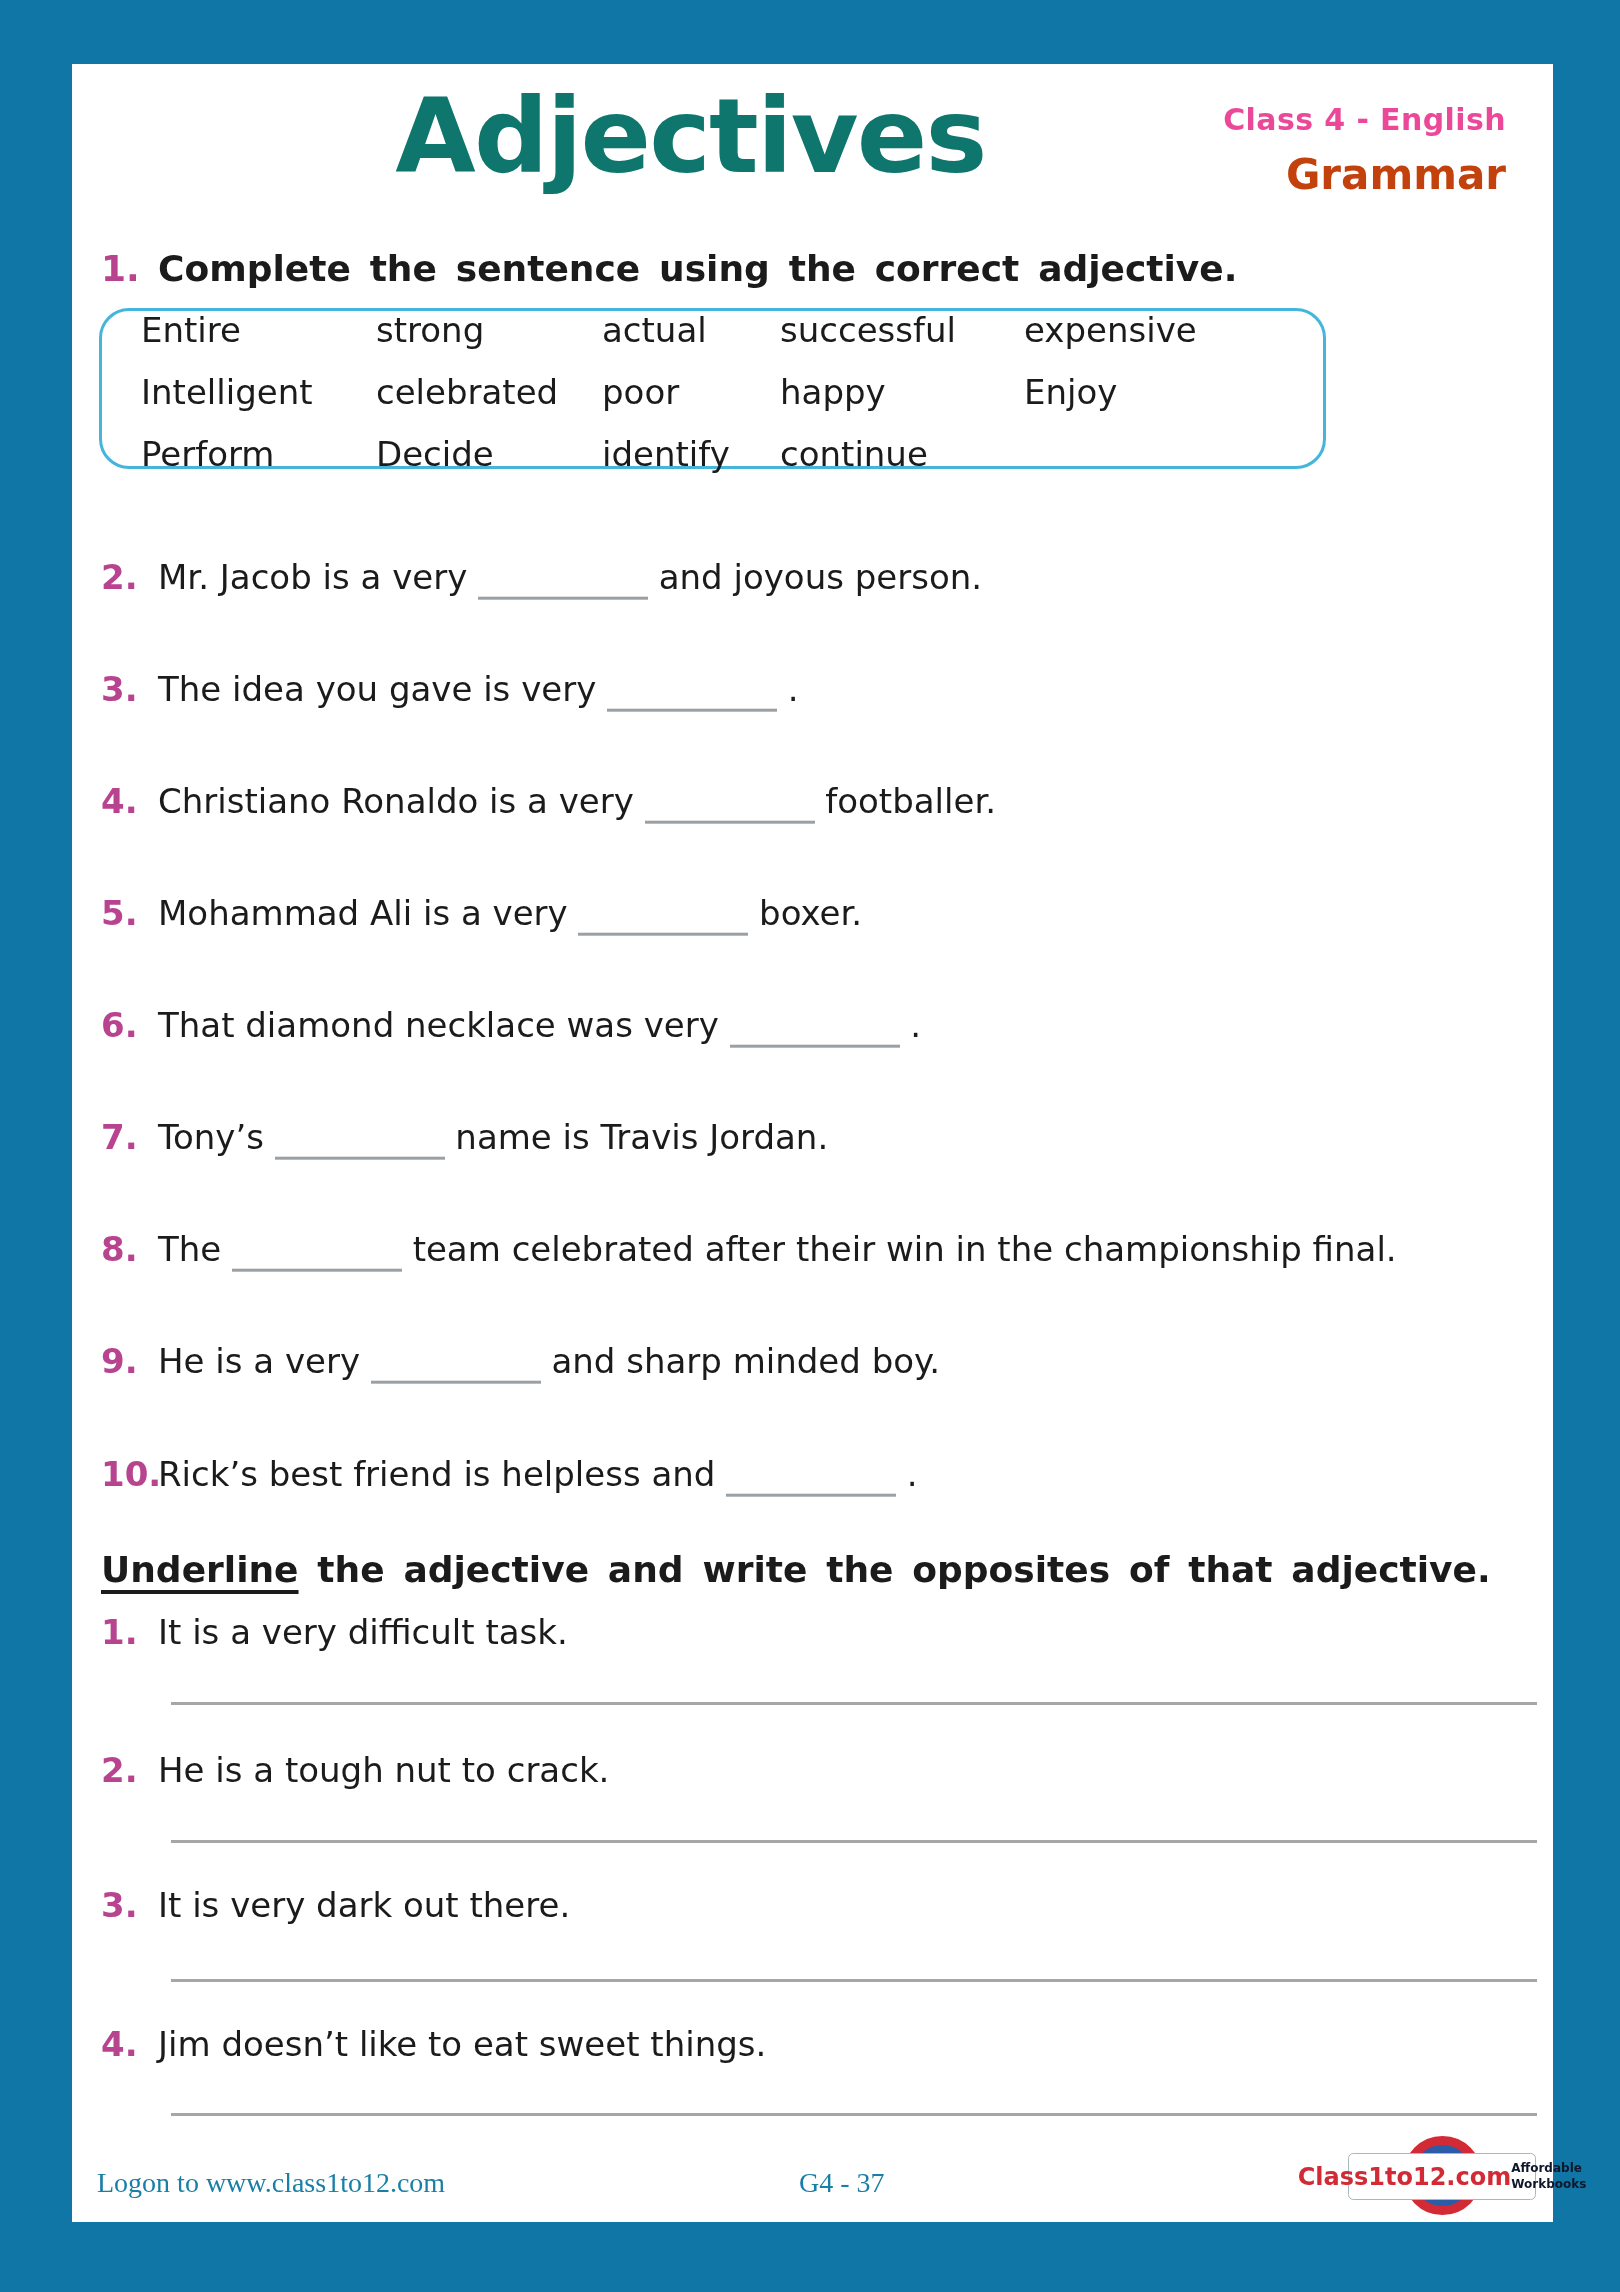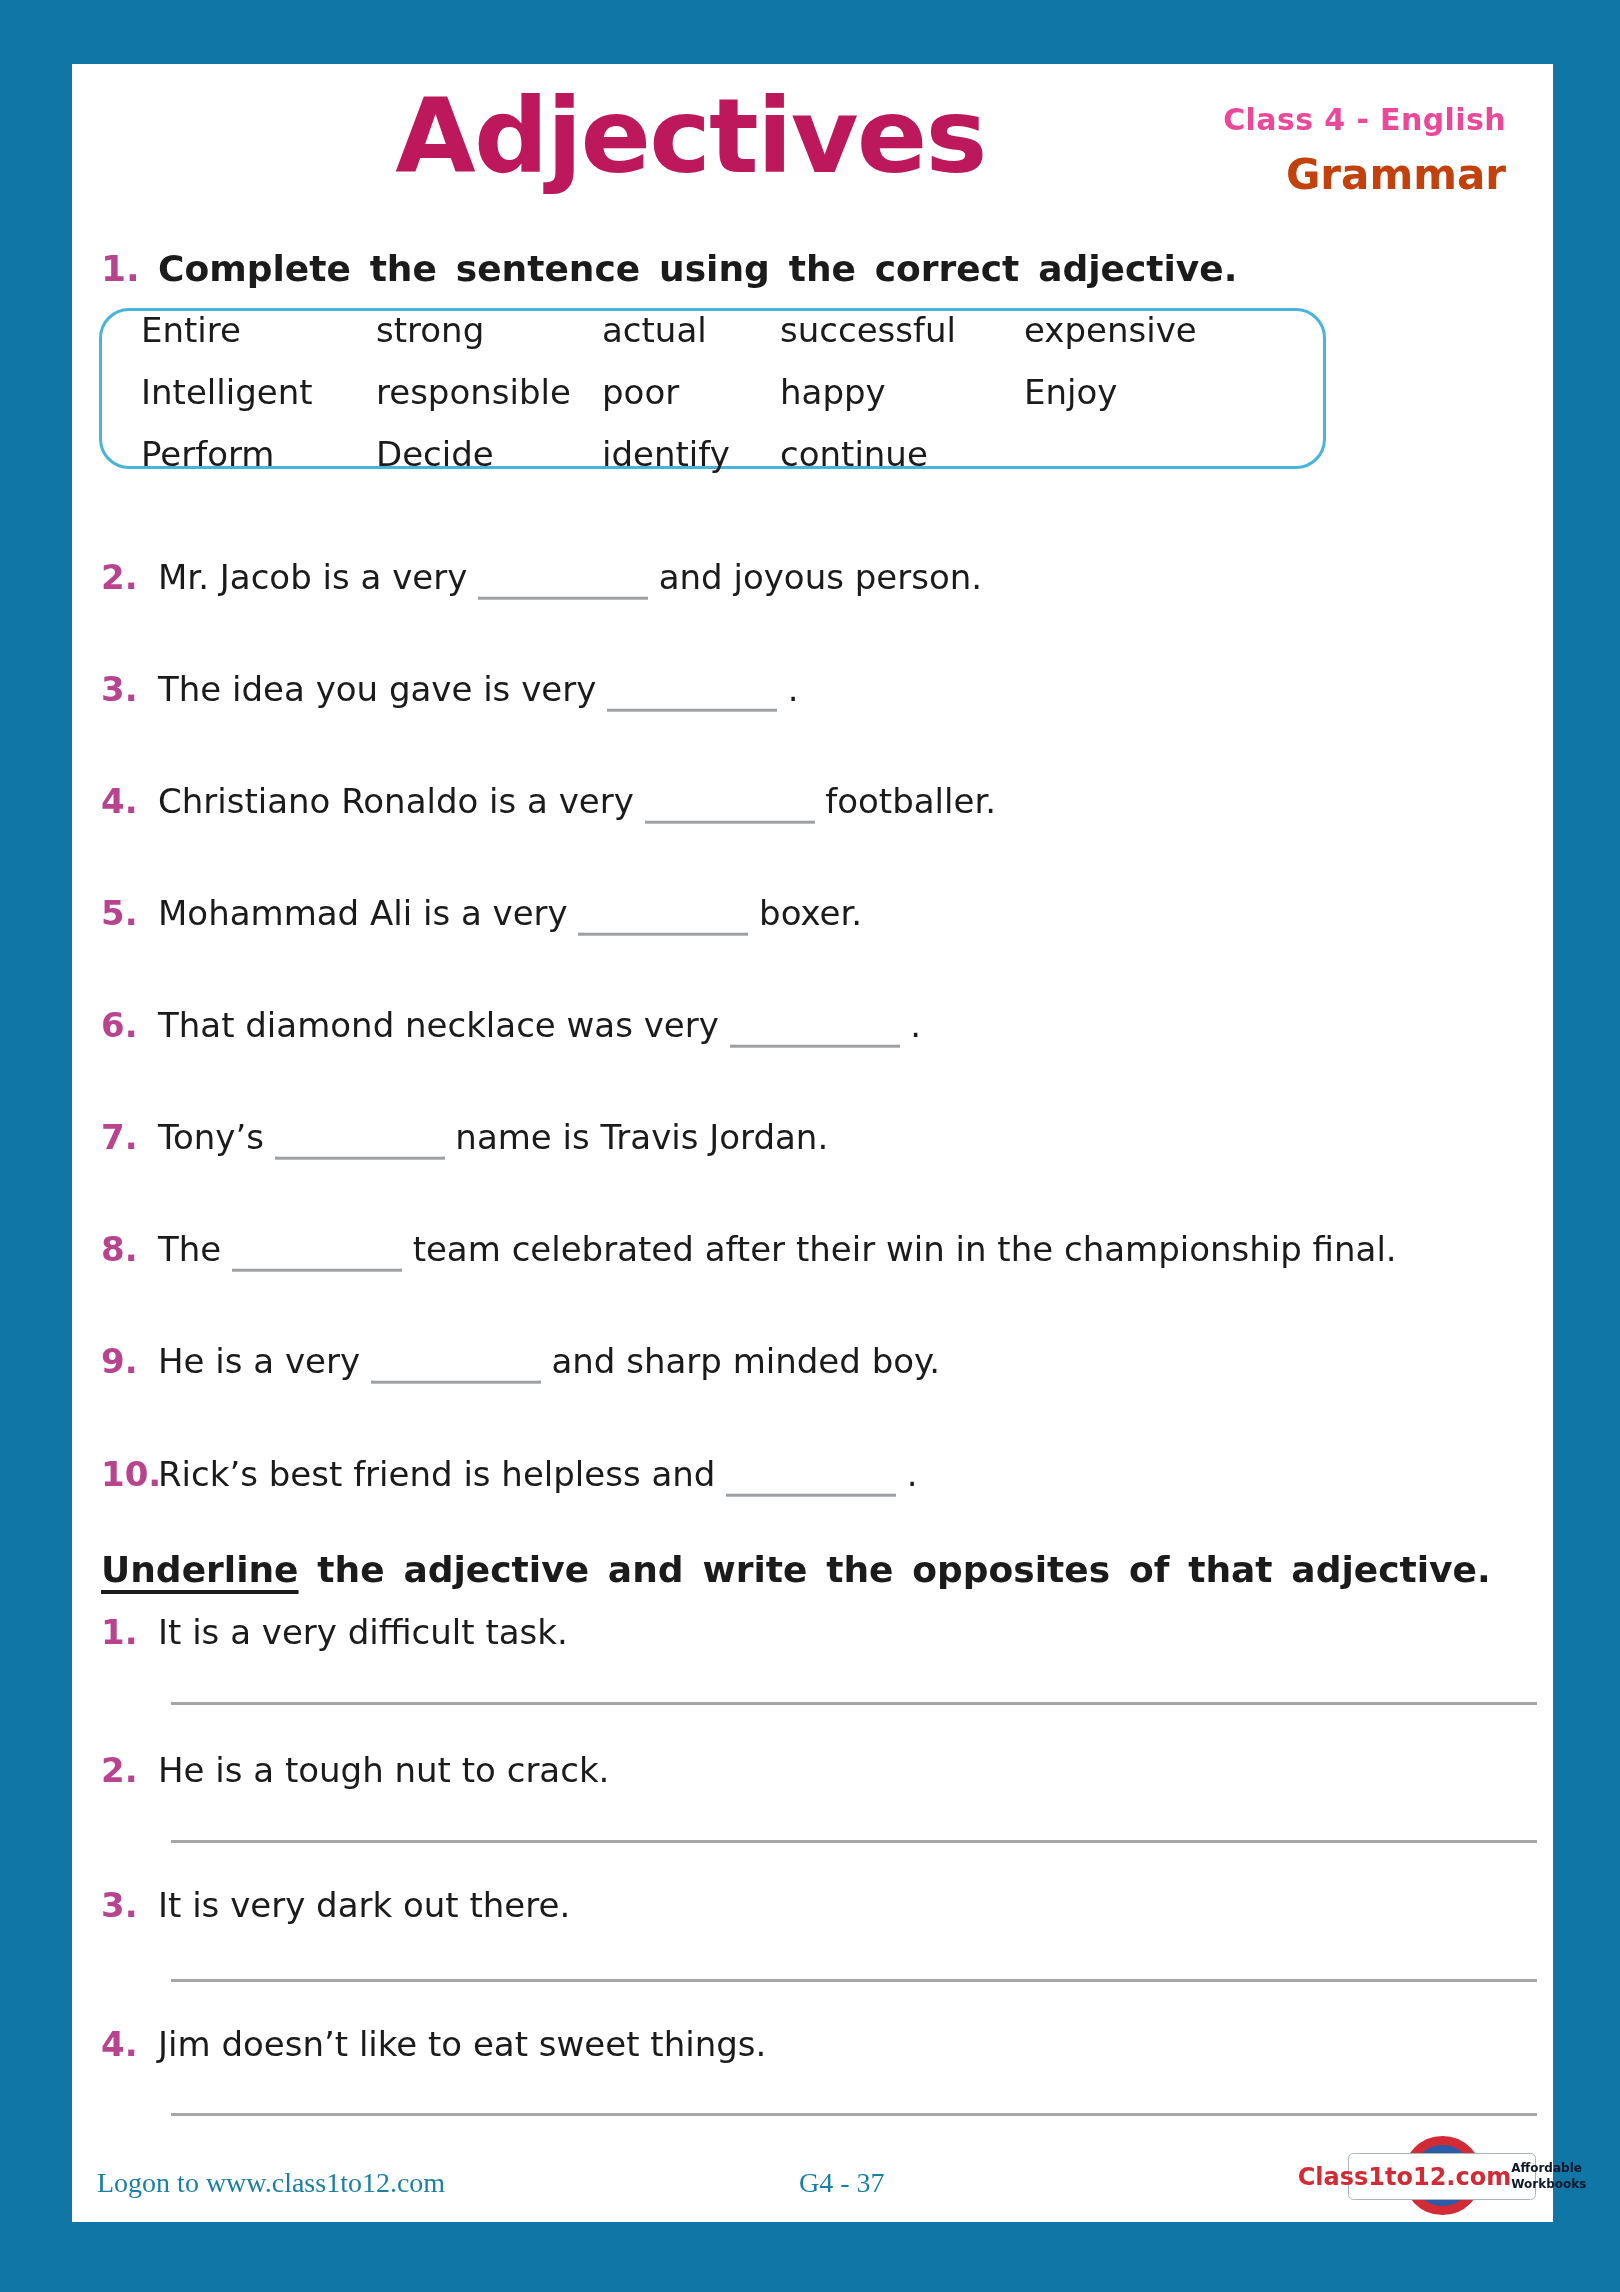--- a/index.html
+++ b/index.html
@@ -2,21 +2,21 @@
 <html style="font-size:14.3px"><head>
 <meta charset="utf-8">
 <style>
   html,body{margin:0;padding:0;}
   body{background:#0f76a6;}
   .frame{position:relative;width:1620px;height:2293px;background:#0f76a6;overflow:hidden;
          font-family:"DejaVu Sans",sans-serif;color:#1b1b1b;}
   .page{position:absolute;left:72px;top:64px;width:1481px;height:2158px;background:#ffffff;}
 
   .title{position:absolute;left:296px;top:12.5px;width:645px;margin:0;text-align:center;
-         font-size:104px;line-height:1.15;font-weight:bold;color:#be185d;letter-spacing:-1.8px;}
+         font-size:104px;line-height:1.15;font-weight:bold;color:#0f766e;letter-spacing:-1.8px;}
 
   .hdr{position:absolute;right:47px;top:38px;text-align:right;}
   .hdr-class{font-size:30px;font-weight:bold;color:#ec4899;letter-spacing:0.4px;}
   .hdr-subject{margin-top:12.5px;font-size:42px;font-weight:bold;color:#c2410c;}
 
   .instr{position:absolute;left:29px;font-size:36px;font-weight:bold;word-spacing:6.3px;display:flex;}
   .instr .num{font-size:36px;}
   .num{color:#b8438f;font-weight:bold;width:57px;flex:none;}
 
   .wordbank{position:absolute;left:27px;top:244px;width:1227px;height:161px;box-sizing:border-box;
@@ -69,21 +69,21 @@
       <span>Complete the sentence using the correct adjective.</span>
     </div>
 
     <div class="wordbank">
       <div class="wb-cell">Entire</div>
       <div class="wb-cell">strong</div>
       <div class="wb-cell">actual</div>
       <div class="wb-cell">successful</div>
       <div class="wb-cell">expensive</div>
       <div class="wb-cell">Intelligent</div>
-      <div class="wb-cell">responsible</div>
+      <div class="wb-cell">celebrated</div>
       <div class="wb-cell">poor</div>
       <div class="wb-cell">happy</div>
       <div class="wb-cell">Enjoy</div>
       <div class="wb-cell">Perform</div>
       <div class="wb-cell">Decide</div>
       <div class="wb-cell">identify</div>
       <div class="wb-cell">continue</div>
     </div>
 
     <div class="sentence" style="top:491px">

